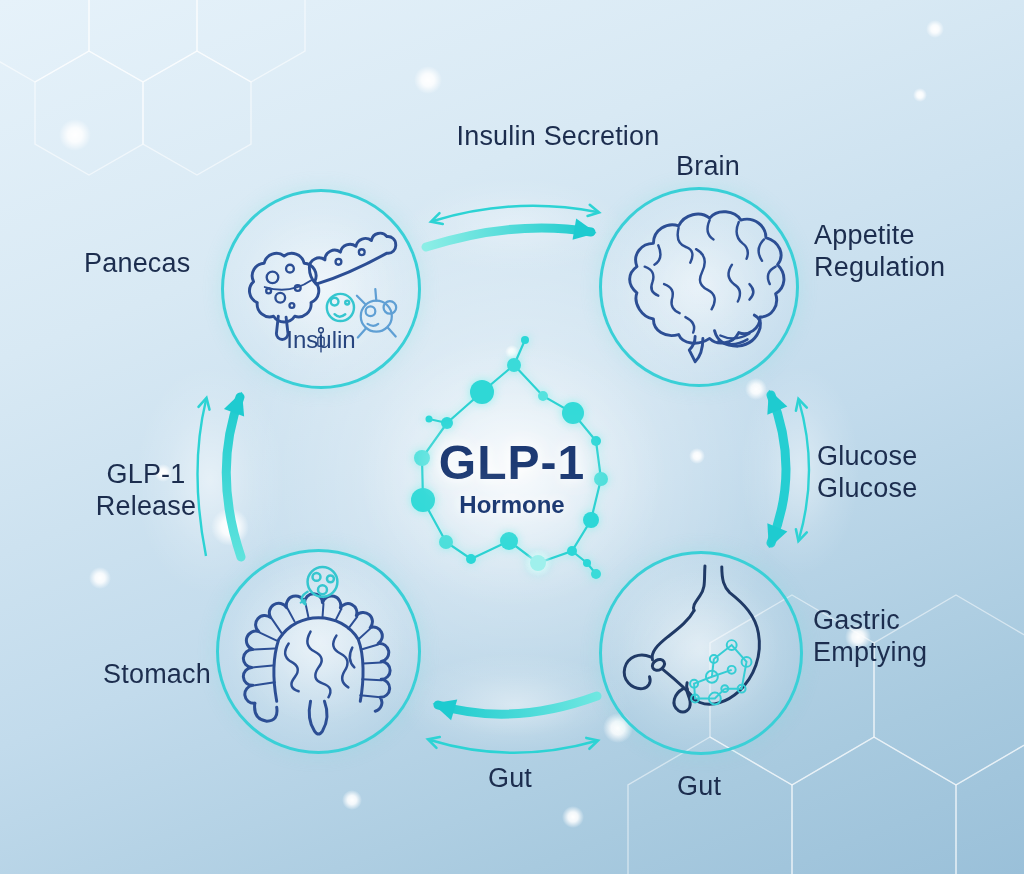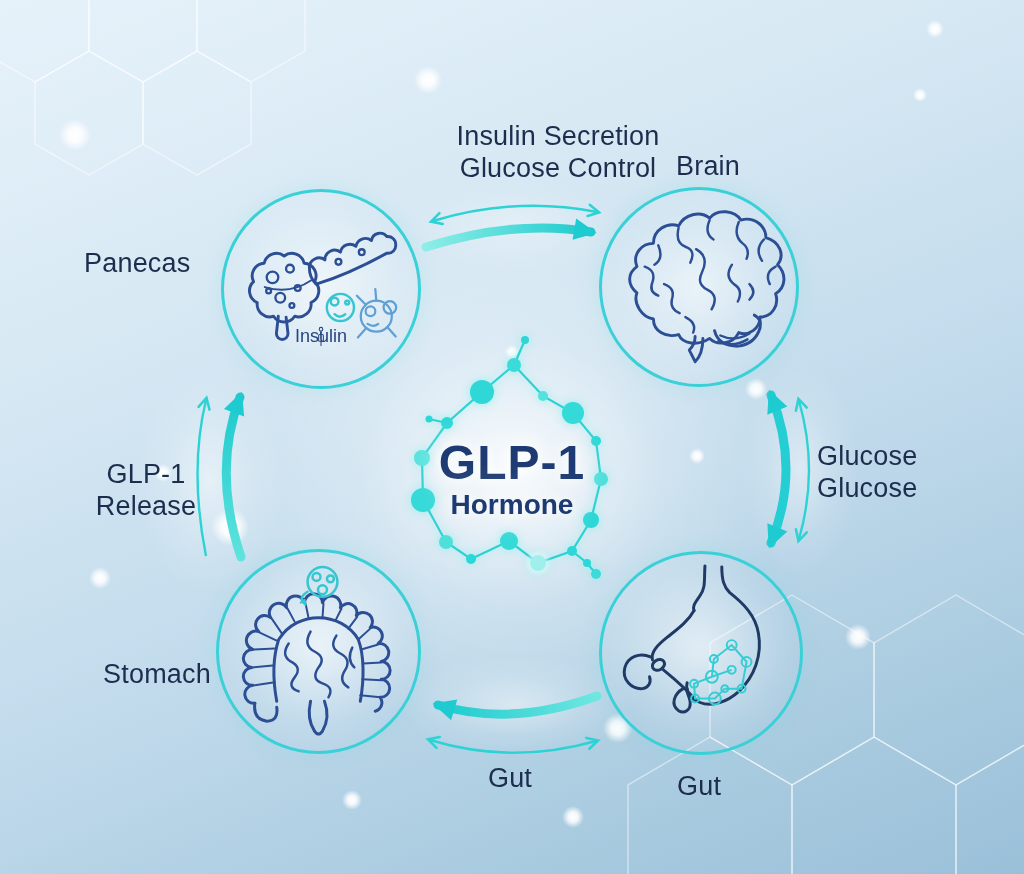--- a/index.html
+++ b/index.html
@@ -17,24 +17,24 @@
     box-shadow:0 0 18px rgba(120,225,225,.25);
   }
   .organ-circle svg{position:absolute;left:0;top:0;width:100%;height:100%;}
   .lbl{position:absolute;color:#1c2d4e;font-size:27px;line-height:32px;letter-spacing:.2px;}
   .lbl.center{text-align:center;}
   .center-title{
     position:absolute;left:402px;top:438px;width:220px;text-align:center;color:#1d3a73;
     text-shadow:0 0 12px #ffffff,0 0 26px rgba(255,255,255,.95),0 0 40px rgba(255,255,255,.8);
   }
   .center-title .t1{font-size:48px;font-weight:bold;letter-spacing:1px;line-height:50px;}
-  .center-title .t2{font-size:28px;font-weight:bold;line-height:34px;}
+  .center-title .t2{font-size:24px;font-weight:bold;line-height:34px;}
   .insulin-row{
     position:absolute;left:50%;top:134px;transform:translateX(-50%);
-    display:flex;align-items:center;gap:5px;color:#27457f;font-size:18px;white-space:nowrap;
+    display:flex;align-items:center;gap:5px;color:#27457f;font-size:24px;white-space:nowrap;
   }
   .mol{filter:drop-shadow(0 0 5px rgba(130,240,235,.8));}
 </style>
 </head>
 <body>
 
 <div class="stage">
 
   <svg class="layer" viewBox="0 0 1024 874">
     <defs>
@@ -335,31 +335,38 @@
     </g>
   </svg>
 
   <div class="center-title">
     <div class="t1">GLP-1</div>
     <div class="t2">Hormone</div>
   </div>
 
   <div class="lbl center" style="left:428px;top:120px;width:260px;">
     <span>Insulin Secretion</span><br>
-    <span>Glucose Control</span>
   </div>
 
   <div class="lbl" style="left:676px;top:150px;">Brain</div>
 
+  <div class="lbl" style="left:814px;top:219px;">
+    <span>Appetite</span><br>
+    <span>Regulation</span>
+  </div>
 
   <div class="lbl" style="left:817px;top:440px;">
     <span>Glucose</span><br>
     <span>Glucose</span>
   </div>
 
+  <div class="lbl" style="left:813px;top:604px;">
+    <span>Gastric</span><br>
+    <span>Emptying</span>
+  </div>
 
   <div class="lbl" style="left:677px;top:770px;">Gut</div>
 
   <div class="lbl center" style="left:455px;top:762px;width:110px;">Gut</div>
 
   <div class="lbl" style="left:103px;top:658px;">Stomach</div>
 
   <div class="lbl center" style="left:81px;top:458px;width:130px;">
     <span>GLP-1</span><br>
     <span>Release</span>

